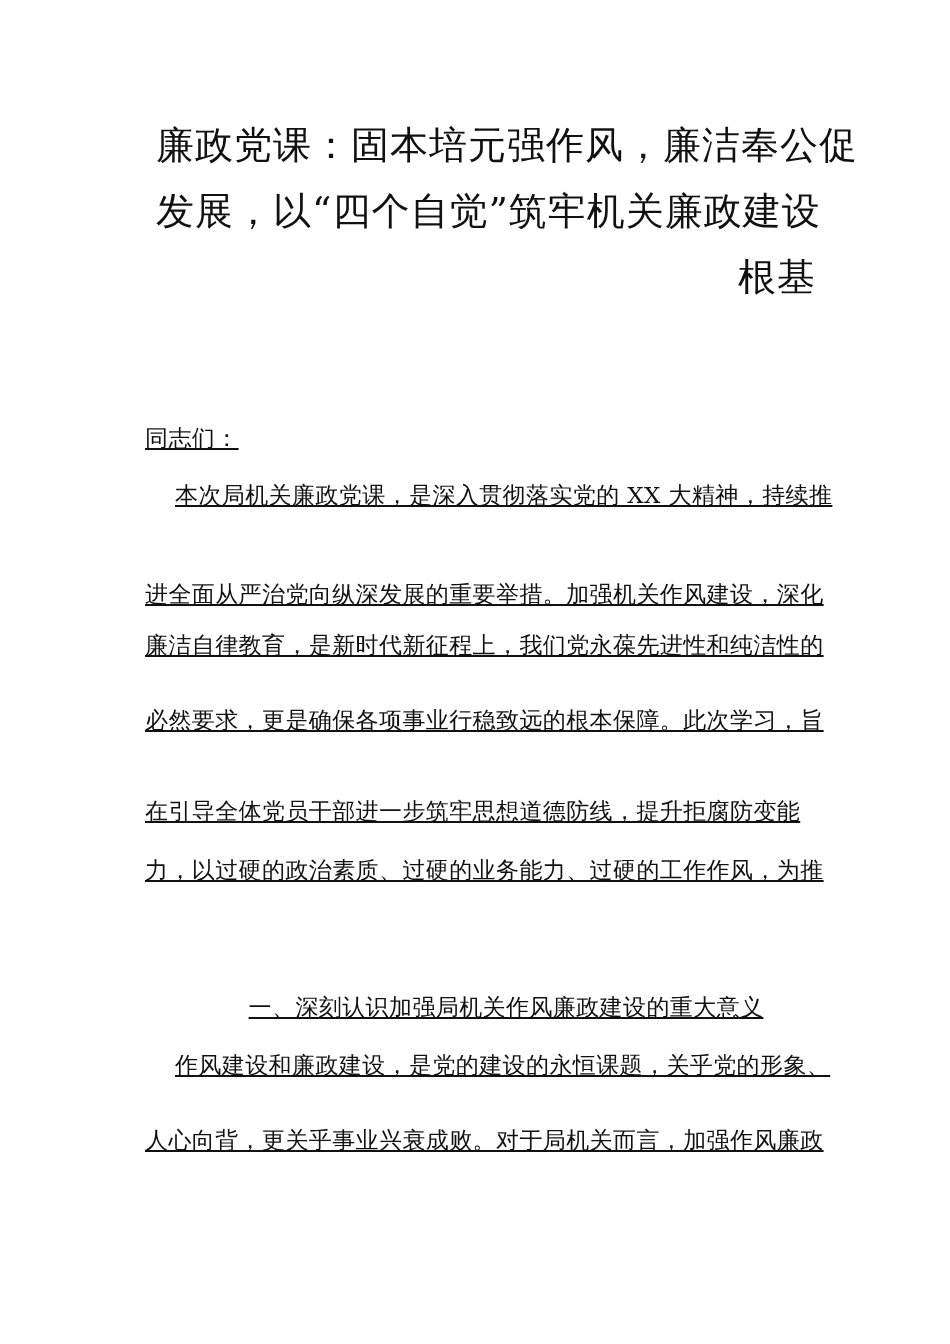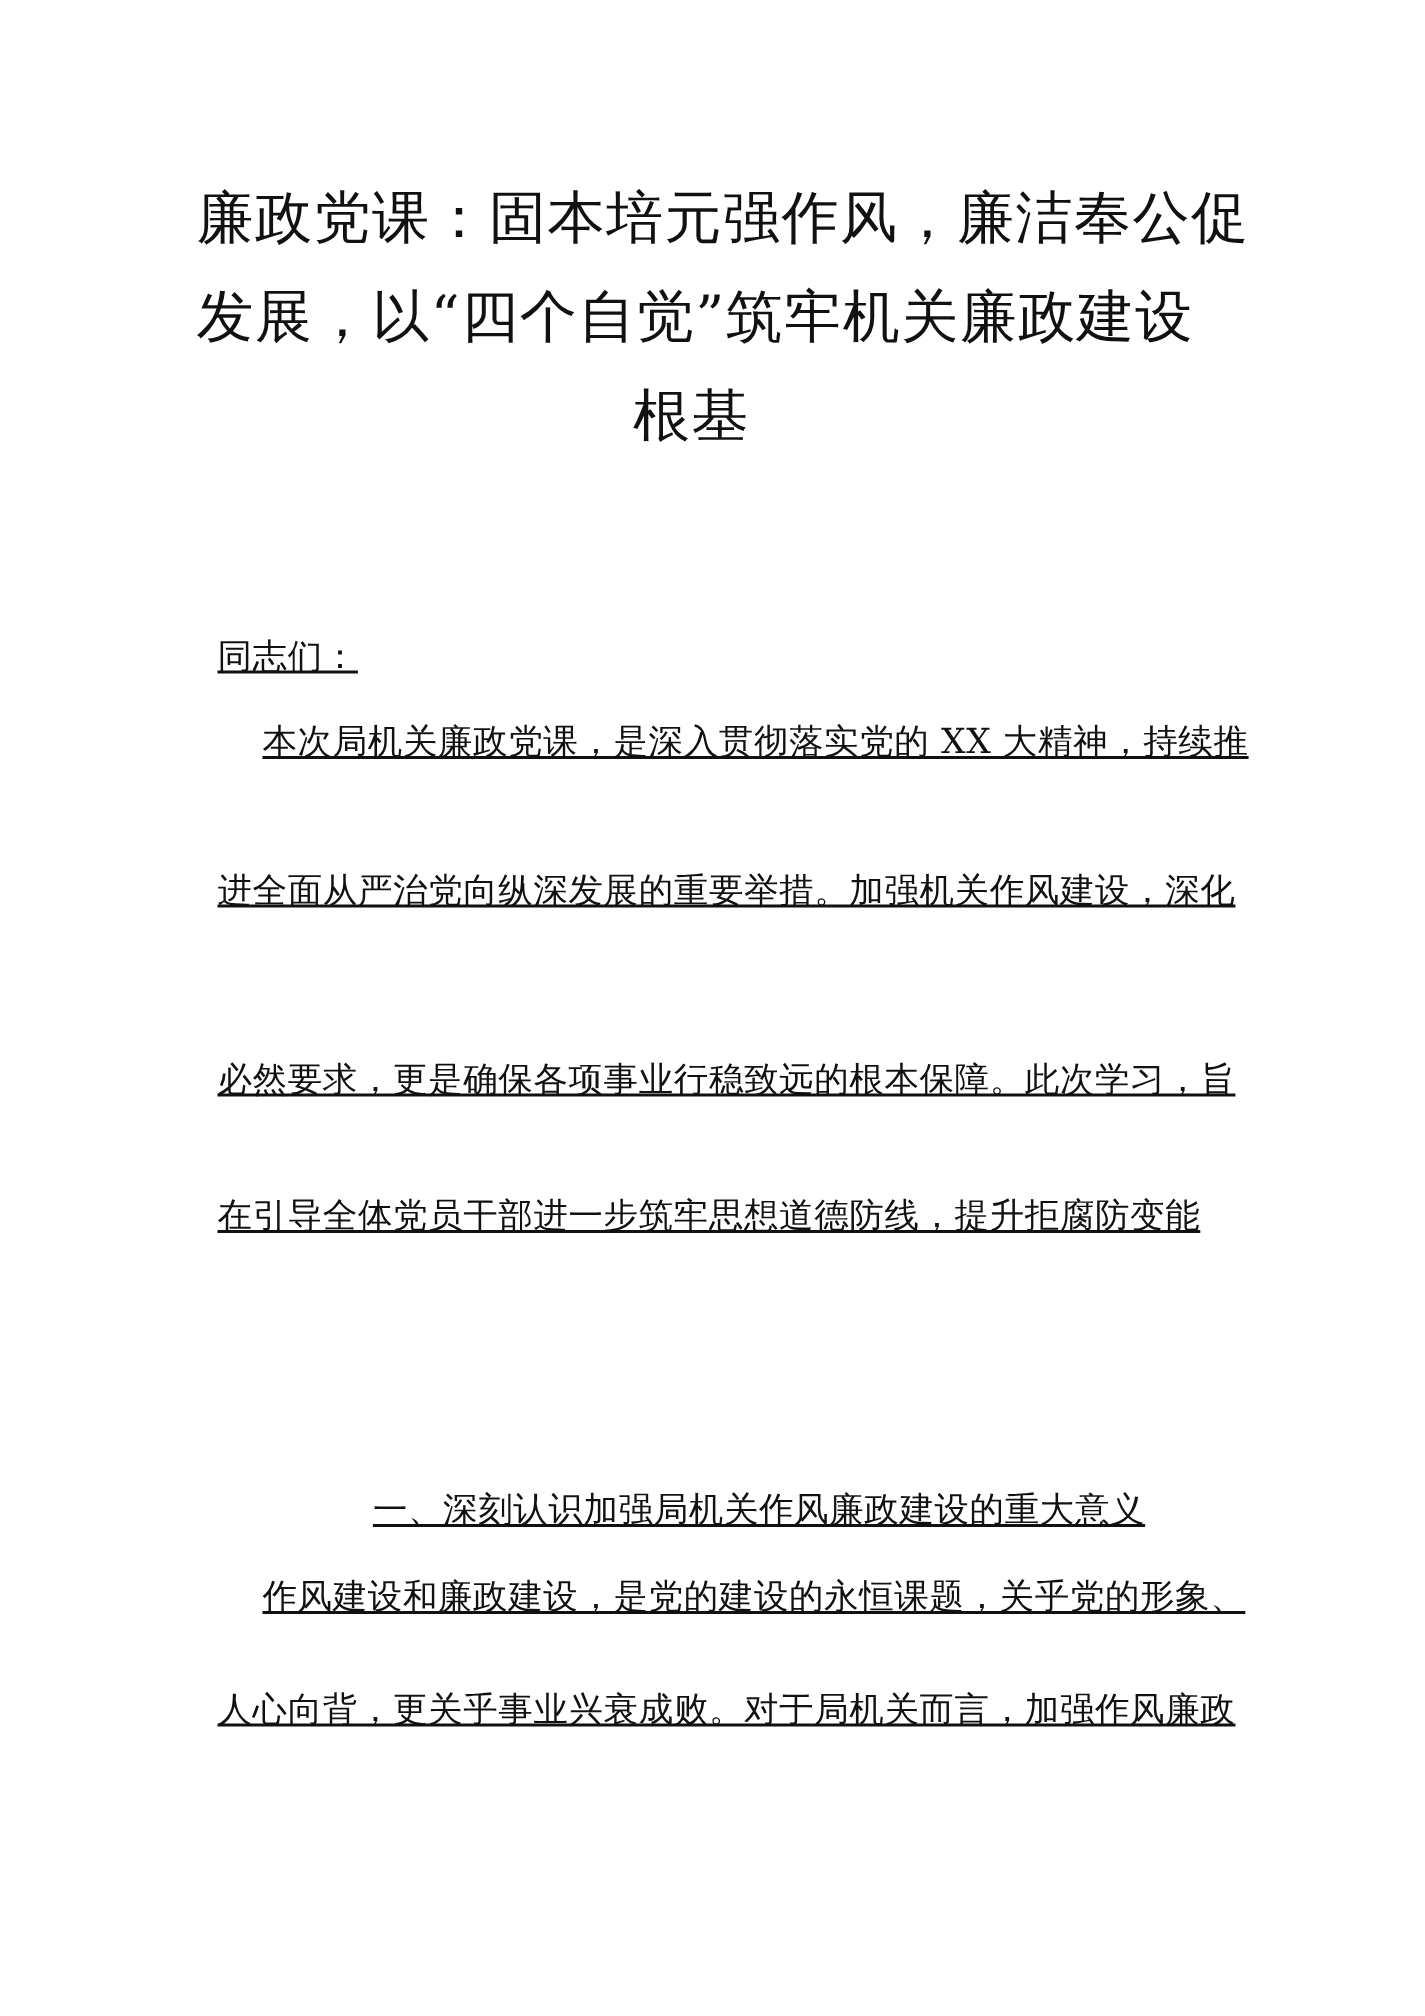--- a/index.html
+++ b/index.html
@@ -18,28 +18,28 @@
     .page {
       position: absolute;
       left: 0;
       top: 0;
       width: 950px;
       height: 1344px;
       background: #ffffff;
     }
     .title {
       position: absolute;
-      left: 131px;
+      left: 156px;
       width: 660px;
       top: 112px;
       margin: 0;
       font-weight: normal;
       font-size: 38px;
       line-height: 66px;
-      text-align: center;
+      text-align: right;
       letter-spacing: 1px;
     }
     .title .tline {
       display: block;
       white-space: nowrap;
     }
     .body-text {
       position: absolute;
       left: 145px;
       width: 662px;
@@ -62,21 +62,23 @@
   <h1 class="title">
     <span class="tline">廉政党课：固本培元强作风，廉洁奉公促</span>
     <span class="tline">发展，以“四个自觉”筑牢机关廉政建设</span>
     <span class="tline">根基</span>
   </h1>
 
   <p class="body-text" style="top:423px;">同志们：</p>
 
   <p class="body-text indent" style="top:480px;">本次局机关廉政党课，是深入贯彻落实党的 XX 大精神，持续推</p>
   <p class="body-text" style="top:555px;margin-top:24px;">进全面从严治党向纵深发展的重要举措。加强机关作风建设，深化</p>
+  <p class="body-text" style="top:630px;">廉洁自律教育，是新时代新征程上，我们党永葆先进性和纯洁性的</p>
   <p class="body-text" style="top:705px;">必然要求，更是确保各项事业行稳致远的根本保障。此次学习，旨</p>
   <p class="body-text" style="top:796px;">在引导全体党员干部进一步筑牢思想道德防线，提升拒腐防变能</p>
+  <p class="body-text" style="top:855px;">力，以过硬的政治素质、过硬的业务能力、过硬的工作作风，为推</p>
 
   <p class="body-text indent" style="top:992px;text-align:center;">一、深刻认识加强局机关作风廉政建设的重大意义</p>
 
   <p class="body-text indent" style="top:1050px;">作风建设和廉政建设，是党的建设的永恒课题，关乎党的形象、</p>
   <p class="body-text" style="top:1125px;">人心向背，更关乎事业兴衰成败。对于局机关而言，加强作风廉政</p>
 
 </div>
 
 </body></html>

